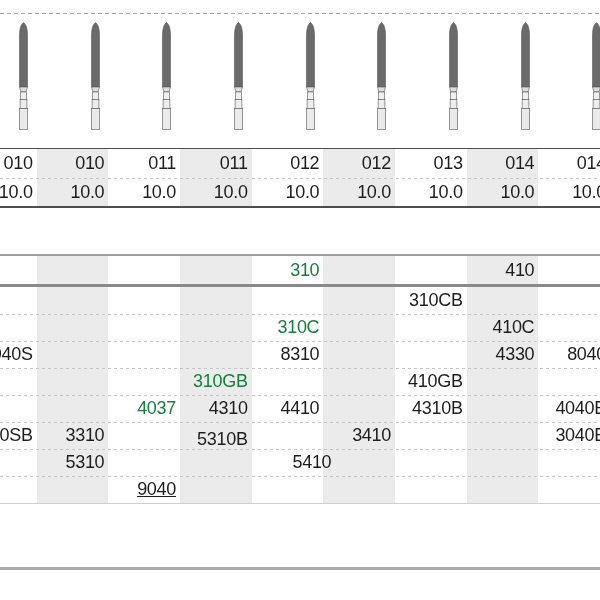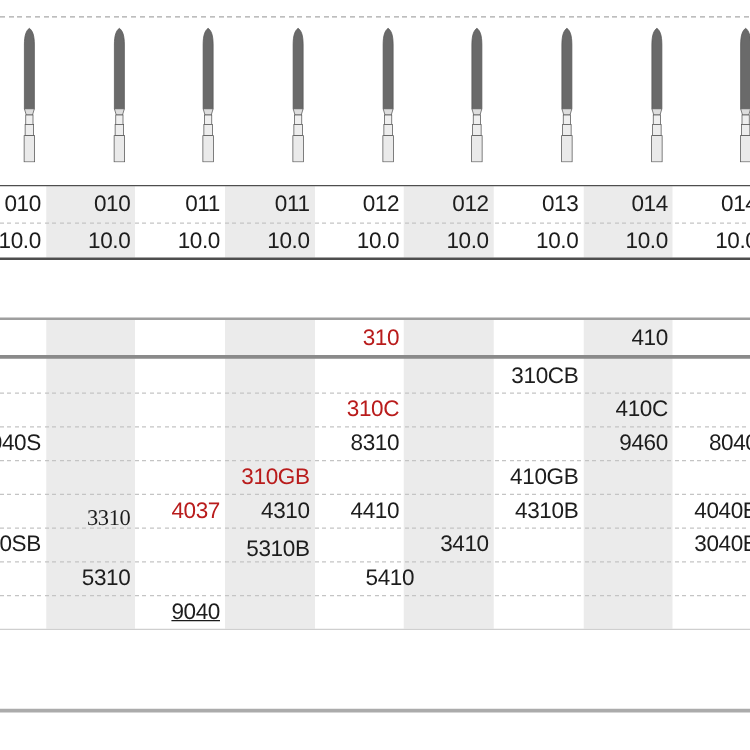--- a/index.html
+++ b/index.html
@@ -5,21 +5,21 @@
   html,body{margin:0;padding:0;background:#fff;}
   #page{
     position:relative;width:600px;height:600px;background:#fff;
     overflow:hidden;font-family:"Liberation Sans",sans-serif;
   }
   .stripe{position:absolute;background:#ebebeb;}
   .cell{
     position:absolute;text-align:right;font-size:18px;letter-spacing:-0.3px;
     color:#1d1d1d;white-space:nowrap;overflow:visible;
   }
-  .cell.red{color:#b91c1c;}
+  .cell.red{color:#15803d;}
   .rule{position:absolute;left:0;width:600px;}
   .dashed-rule{height:1px;background:repeating-linear-gradient(90deg,#a8a8a8 0 4px,transparent 4px 7px);}
   .solid-rule{height:1.5px;background:#4e4e4e;}
   .dotted-rule{height:1px;background:repeating-linear-gradient(90deg,#c4c4c4 0 3px,transparent 3px 6px);}
   .bar-2{height:2px;background:#9e9e9e;}
   .bar-3{height:3px;background:#8a8a8a;}
   .light-rule{height:1px;background:#cfcfcf;}
   .bar-bottom{height:3px;background:#ababab;}
   .bur{position:absolute;top:21.5px;width:11px;height:108px;}
 </style>
@@ -145,31 +145,31 @@
       <div class="cell red" style="left: 251.664px; top: 255.5px; width: 67.666px; height: 28.5px; line-height: 28.5px;">310</div>
       <div class="cell" style="left: 466.662px; top: 255.5px; width: 67.666px; height: 37px; line-height: 28.5px;">410</div>
     </div>
   <div class="rule bar-3" style="top:284px"></div>
   <div id="bodyRows">
       <div class="cell" style="left: 394.996px; top: 287px; width: 67.666px; height: 27px; line-height: 27px;">310CB</div>
       <div class="cell red" style="left: 251.664px; top: 314px; width: 67.666px; height: 27px; line-height: 27px;">310C</div>
       <div class="cell" style="left: 466.662px; top: 314px; width: 67.666px; height: 27px; line-height: 27px;">410C</div>
       <div class="cell" style="left: -35px; top: 341px; width: 67.666px; height: 27px; line-height: 27px;">8040S</div>
       <div class="cell" style="left: 251.664px; top: 341px; width: 67.666px; height: 27px; line-height: 27px;">8310</div>
-      <div class="cell" style="left: 466.662px; top: 341px; width: 67.666px; height: 27px; line-height: 27px;">9460</div>
+      <div class="cell" style="left: 466.662px; top: 341px; width: 67.666px; height: 27px; line-height: 27px;">4330</div>
       <div class="cell" style="left: 538.328px; top: 341px; width: 67.666px; height: 27px; line-height: 27px;">8040</div>
       <div class="cell red" style="left: 179.998px; top: 368px; width: 67.666px; height: 27px; line-height: 27px;">310GB</div>
       <div class="cell" style="left: 394.996px; top: 368px; width: 67.666px; height: 27px; line-height: 27px;">410GB</div>
       <div class="cell red" style="left: 108.332px; top: 395px; width: 67.666px; height: 27px; line-height: 27px;">4037</div>
       <div class="cell" style="left: 179.998px; top: 395px; width: 67.666px; height: 27px; line-height: 27px;">4310</div>
       <div class="cell" style="left: 251.664px; top: 395px; width: 67.666px; height: 27px; line-height: 27px;">4410</div>
       <div class="cell" style="left: 394.996px; top: 395px; width: 67.666px; height: 27px; line-height: 27px;">4310B</div>
       <div class="cell" style="left: 538.328px; top: 395px; width: 67.666px; height: 27px; line-height: 27px;">4040B</div>
       <div class="cell" style="left: -35px; top: 422px; width: 67.666px; height: 27px; line-height: 27px;">3040SB</div>
-      <div class="cell" style="left: 36.666px; top: 401px; width: 67.666px; height: 27px; line-height: 27px; font-family: Liberation Serif, serif;">3310</div>
+      <div class="cell" style="left: 36.666px; top: 422px; width: 67.666px; height: 27px; line-height: 27px;">3310</div>
       <div class="cell" style="left: 323.33px; top: 422px; width: 67.666px; height: 27px; line-height: 27px;">3410</div>
       <div class="cell" style="left: 538.328px; top: 422px; width: 67.666px; height: 27px; line-height: 27px;">3040B</div>
       <div class="cell" style="left: 36.666px; top: 449px; width: 67.666px; height: 27px; line-height: 27px;">5310</div>
       <div class="cell" style="left: 179.998px; top: 426px; width: 67.666px; height: 27px; line-height: 27px;">5310B</div>
       <div class="cell" style="left: 251.664px; top: 449px; width: 67.666px; height: 27px; line-height: 27px; padding-left: 12px;">5410</div>
       <div class="cell" style="left: 108.332px; top: 476px; width: 67.666px; height: 27px; line-height: 27px; text-decoration: underline;">9040</div>
     </div>
   <div id="rowSeps">
       <div class="rule dotted-rule" style="top: 313.5px;"></div>
       <div class="rule dotted-rule" style="top: 340.5px;"></div>

